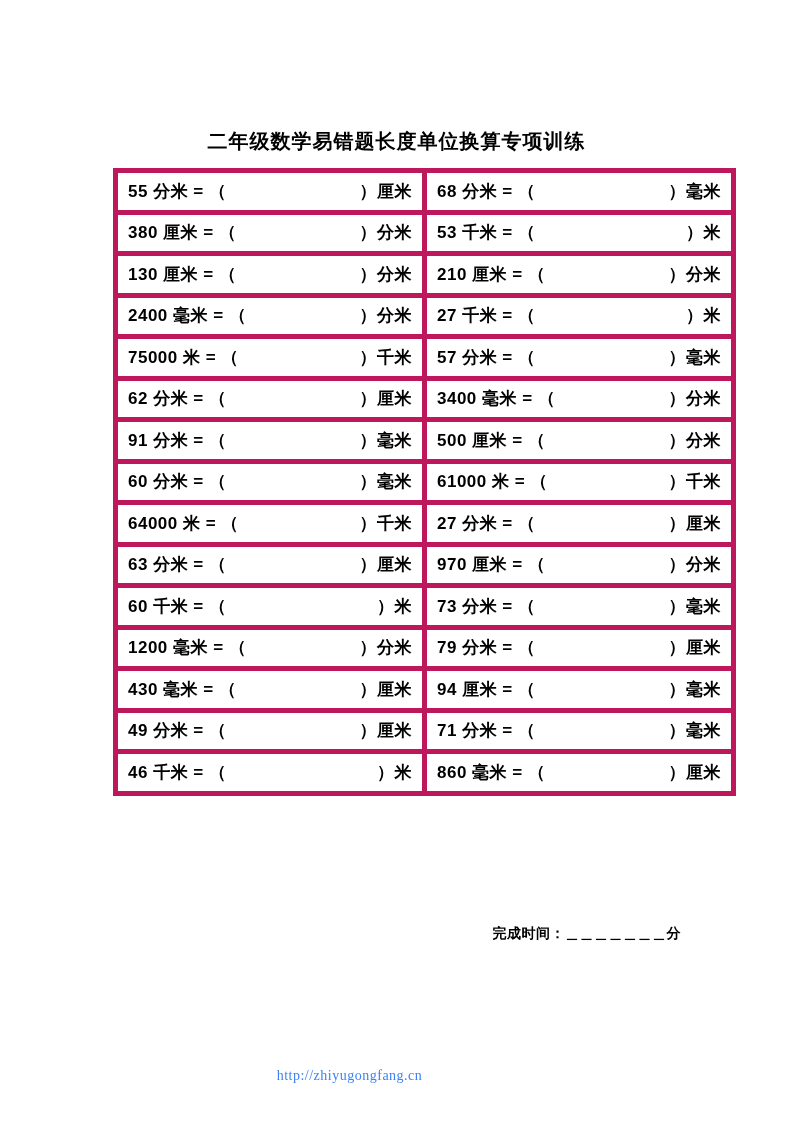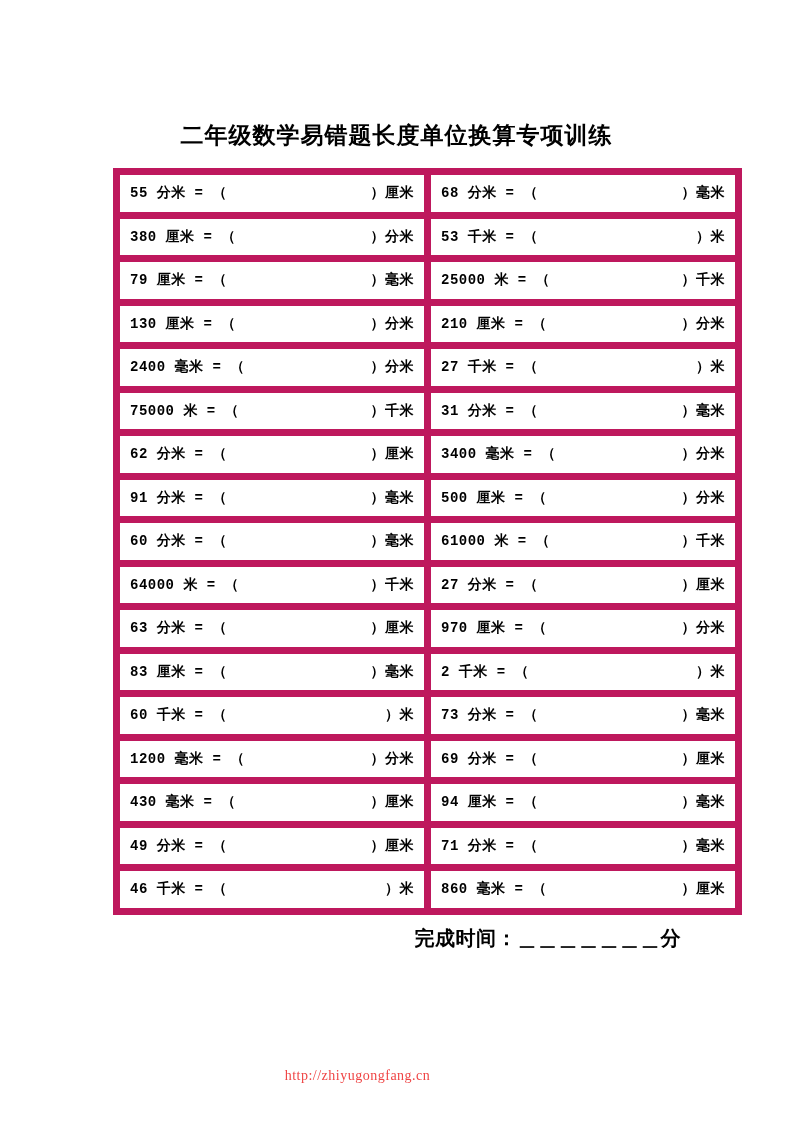--- a/index.html
+++ b/index.html
@@ -17,76 +17,76 @@
   }
   .page {
     position: absolute;
     left: 0; top: 0;
     width: 793px;
     height: 1122px;
   }
   .title {
     position: absolute;
     left: 0;
-    top: 120px;
+    top: 128px;
     width: 793px;
     text-align: center;
-    font-size: 23px;
+    font-size: 20px;
     font-weight: bold;
     letter-spacing: 1px;
     font-family: "Liberation Serif", "DejaVu Serif", serif;
   }
   .table-wrap {
     position: absolute;
     left: 113px;
     top: 168px;
     width: 568px;
   }
   table.problems {
     border-collapse: collapse;
     width: 568px;
     table-layout: fixed;
   }
   table.problems td {
-    border: 7px solid #be185d;
+    border: 5px solid #be185d;
     height: 36.5px;
     padding: 0 10px;
-    font-size: 14px;
+    font-size: 17px;
     font-weight: bold;
     vertical-align: middle;
     white-space: nowrap;
-    font-family: Liberation Mono, monospace;
+    font-family: Liberation Sans, sans-serif;
   }
   table.problems td.left-cell { width: 284px; }
   table.problems td.right-cell { width: 284px; margin-left: 17px; }
   .cell-inner {
     display: flex;
     align-items: center;
     justify-content: space-between;
     width: 100%;
   }
   .expr-start { letter-spacing: 0.5px; }
   .expr-end { letter-spacing: 0.5px; }
   .footer-time {
     position: absolute;
     right: 112px;
     top: 925px;
-    font-size: 20px;
+    font-size: 14px;
     font-weight: bold;
     font-family: "Liberation Sans", sans-serif;
     letter-spacing: 0.5px;
   }
   .watermark {
     position: absolute;
-    left: 12px;
+    left: 4px;
     top: 1068px;
     width: 691px;
     text-align: center;
     font-size: 14px;
-    color: #ef4444;
+    color: #3b82f6;
     font-family: "Liberation Serif", "DejaVu Serif", serif;
     letter-spacing: 0.5px;
   }
 </style>
 </head>
 <body>
 
 <div class="page">
 
   <div class="title">二年级数学易错题长度单位换算专项训练</div>
@@ -118,34 +118,20 @@
             <td class="right-cell">
               <div class="cell-inner">
                 <span class="expr-start">53 千米 = （</span>
                 <span class="expr-end">）米</span>
               </div>
             </td>
           </tr>
           <tr>
             <td class="left-cell">
               <div class="cell-inner">
-                <span class="expr-start">79 厘米 = （</span>
-                <span class="expr-end">）毫米</span>
-              </div>
-            </td>
-            <td class="right-cell">
-              <div class="cell-inner">
-                <span class="expr-start">25000 米 = （</span>
-                <span class="expr-end">）千米</span>
-              </div>
-            </td>
-          </tr>
-          <tr>
-            <td class="left-cell">
-              <div class="cell-inner">
                 <span class="expr-start">130 厘米 = （</span>
                 <span class="expr-end">）分米</span>
               </div>
             </td>
             <td class="right-cell">
               <div class="cell-inner">
                 <span class="expr-start">210 厘米 = （</span>
                 <span class="expr-end">）分米</span>
               </div>
             </td>
@@ -166,21 +152,21 @@
           </tr>
           <tr>
             <td class="left-cell">
               <div class="cell-inner">
                 <span class="expr-start">75000 米 = （</span>
                 <span class="expr-end">）千米</span>
               </div>
             </td>
             <td class="right-cell">
               <div class="cell-inner">
-                <span class="expr-start">31 分米 = （</span>
+                <span class="expr-start">57 分米 = （</span>
                 <span class="expr-end">）毫米</span>
               </div>
             </td>
           </tr>
           <tr>
             <td class="left-cell">
               <div class="cell-inner">
                 <span class="expr-start">62 分米 = （</span>
                 <span class="expr-end">）厘米</span>
               </div>
@@ -244,55 +230,41 @@
             <td class="right-cell">
               <div class="cell-inner">
                 <span class="expr-start">970 厘米 = （</span>
                 <span class="expr-end">）分米</span>
               </div>
             </td>
           </tr>
           <tr>
             <td class="left-cell">
               <div class="cell-inner">
-                <span class="expr-start">83 厘米 = （</span>
-                <span class="expr-end">）毫米</span>
-              </div>
-            </td>
-            <td class="right-cell">
-              <div class="cell-inner">
-                <span class="expr-start">2 千米 = （</span>
-                <span class="expr-end">）米</span>
-              </div>
-            </td>
-          </tr>
-          <tr>
-            <td class="left-cell">
-              <div class="cell-inner">
                 <span class="expr-start">60 千米 = （</span>
                 <span class="expr-end">）米</span>
               </div>
             </td>
             <td class="right-cell">
               <div class="cell-inner">
                 <span class="expr-start">73 分米 = （</span>
                 <span class="expr-end">）毫米</span>
               </div>
             </td>
           </tr>
           <tr>
             <td class="left-cell">
               <div class="cell-inner">
                 <span class="expr-start">1200 毫米 = （</span>
                 <span class="expr-end">）分米</span>
               </div>
             </td>
             <td class="right-cell">
               <div class="cell-inner">
-                <span class="expr-start">69 分米 = （</span>
+                <span class="expr-start">79 分米 = （</span>
                 <span class="expr-end">）厘米</span>
               </div>
             </td>
           </tr>
           <tr>
             <td class="left-cell">
               <div class="cell-inner">
                 <span class="expr-start">430 毫米 = （</span>
                 <span class="expr-end">）厘米</span>
               </div>

